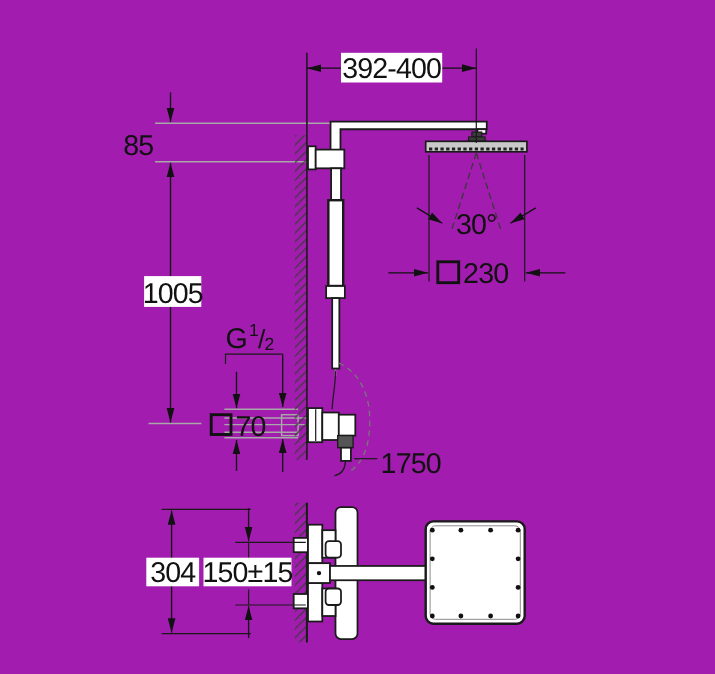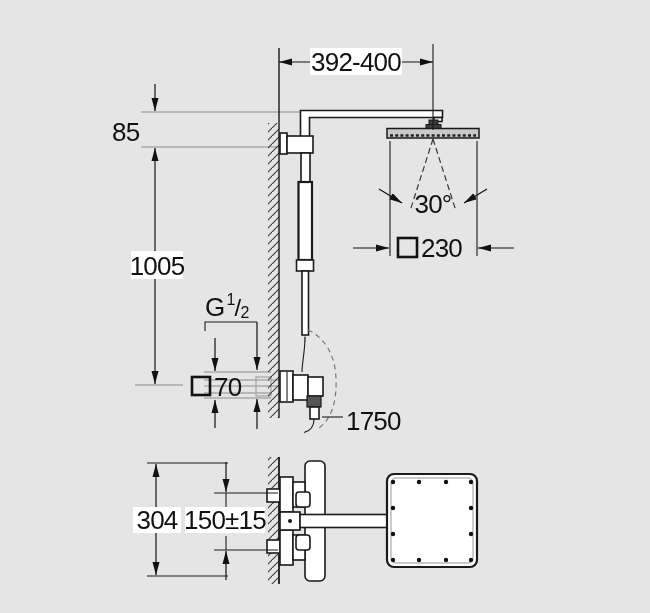--- a/index.html
+++ b/index.html
@@ -1,16 +1,16 @@
 <!DOCTYPE html>
 <html><head>
 <meta charset="utf-8">
 <style>
   html,body{margin:0;padding:0;background:#ffffff;}
-  .stage{width:650px;height:613px;background:#e5e5e5;position:relative;overflow:hidden;}
+  .stage{width:650px;height:613px;background:#a21caf;position:relative;overflow:hidden;}
   svg{display:block;}
   .dimtext{font-family:"Liberation Sans","DejaVu Sans",sans-serif;font-size:26px;letter-spacing:-0.8px;fill:#111;}
   .dimtext-sm{font-family:"Liberation Sans","DejaVu Sans",sans-serif;font-size:16px;fill:#111;}
   .outline{fill:#ffffff;stroke:#1a1a1a;stroke-width:1.6;}
   .outline-thick{fill:#ffffff;stroke:#1a1a1a;stroke-width:2.2;}
   .darkpart{fill:#3c3c3c;stroke:#1a1a1a;stroke-width:1;}
   .thin{stroke:#1a1a1a;stroke-width:1.1;fill:none;}
   .dimline{stroke:#111;stroke-width:1.2;fill:none;}
   .hidden-line{stroke:#a8a8a8;stroke-width:1.3;fill:none;}
   .spray{stroke:#3a3a3a;stroke-width:1.2;fill:none;stroke-dasharray:6 3.5;}

